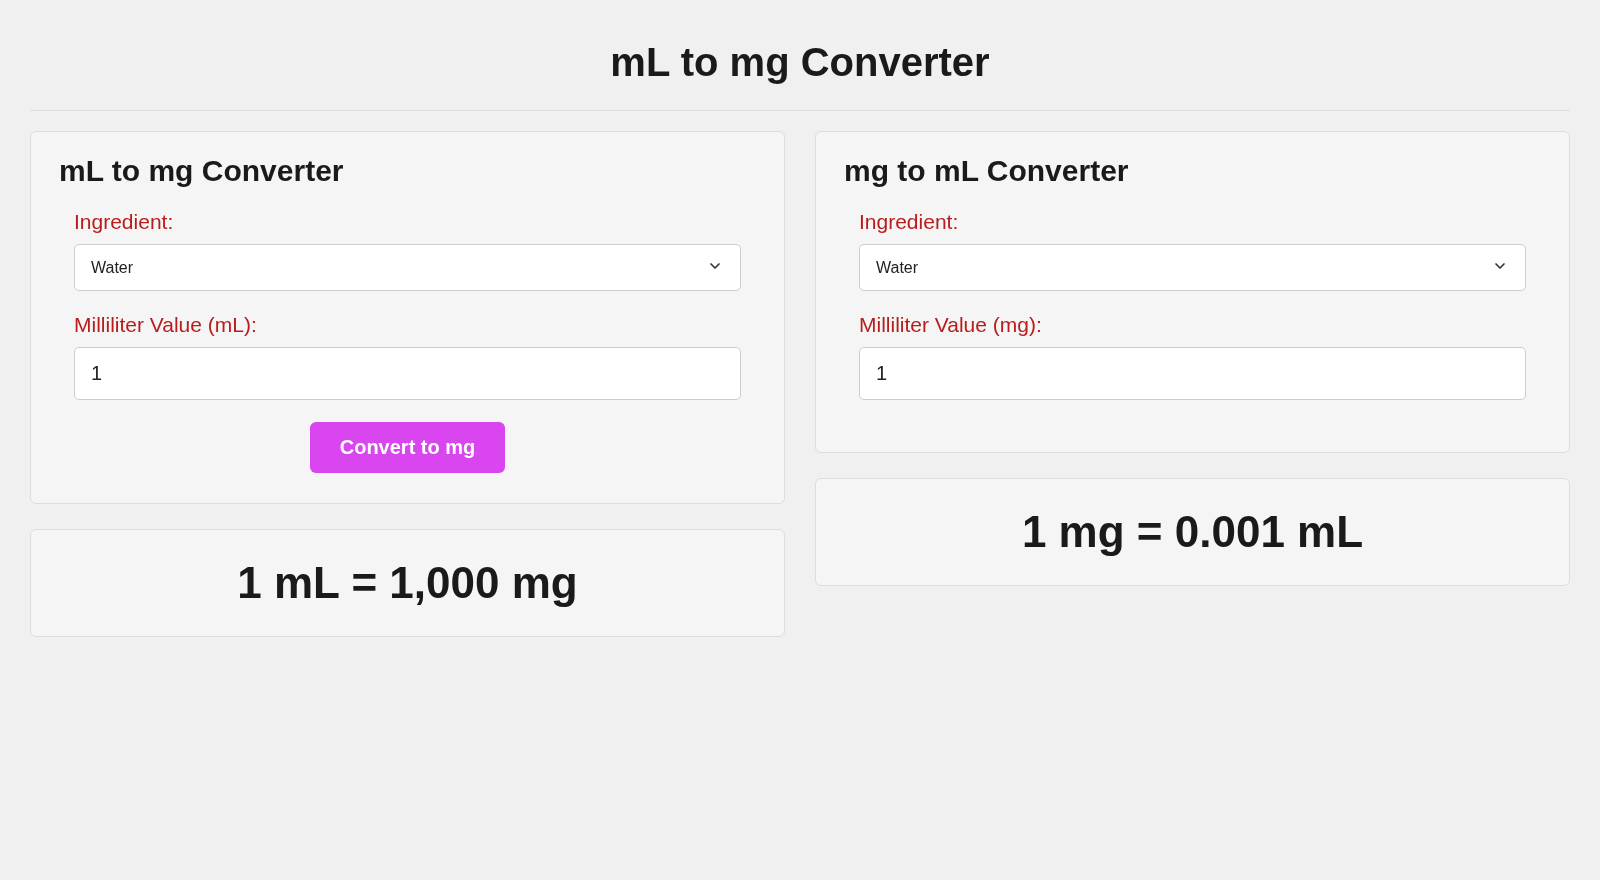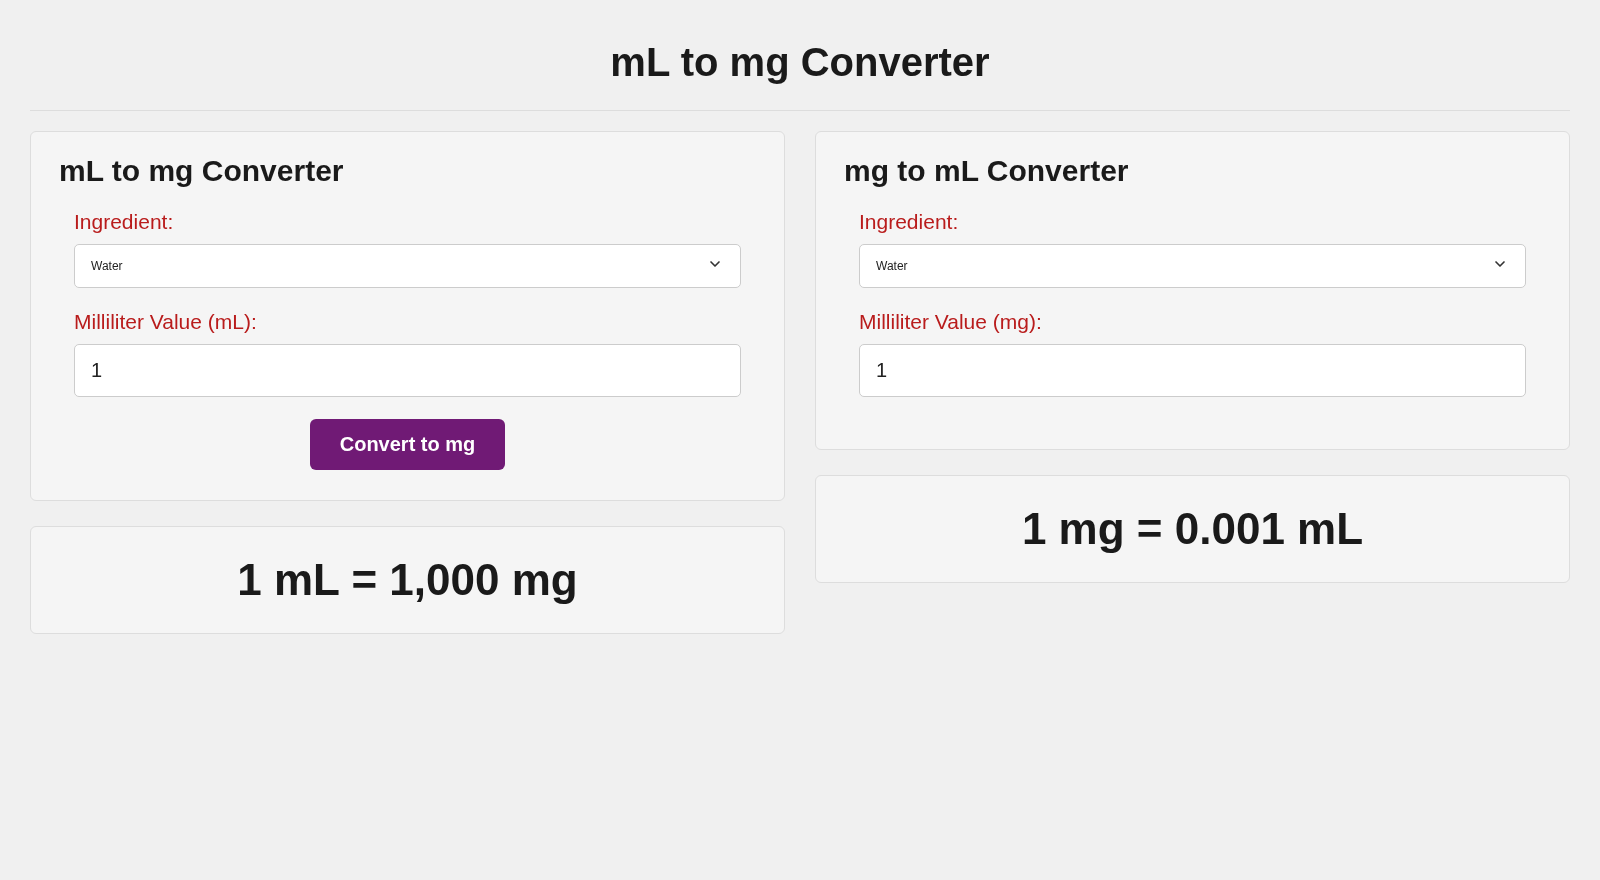--- a/index.html
+++ b/index.html
@@ -50,21 +50,21 @@
       color: #b91c1c;
       margin-bottom: 10px;
       font-weight: 400;
     }
     .select-wrapper {
       position: relative;
     }
     .select-input {
       width: 100%;
       padding: 14px 16px;
-      font-size: 12px;
+      font-size: 16px;
       border: 1px solid #ccc;
       border-radius: 5px;
       background: #fff;
       appearance: none;
       -webkit-appearance: none;
       cursor: pointer;
       color: #222;
     }
     .select-caret {
       position: absolute;
@@ -124,21 +124,21 @@
       text-align: center;
       margin-top: 25px;
     }
     .result-text {
       font-size: 44px;
       font-weight: 600;
       color: #1a1a1a;
     }
     
     .convert-btn {
-      background-color: #701a75;
+      background-color: #d946ef;
     }
   </style>
 </head>
 <body>
 
 <h1 class="page-title">mL to mg Converter</h1>
 
 <div class="converter-grid">
 
   <div>

